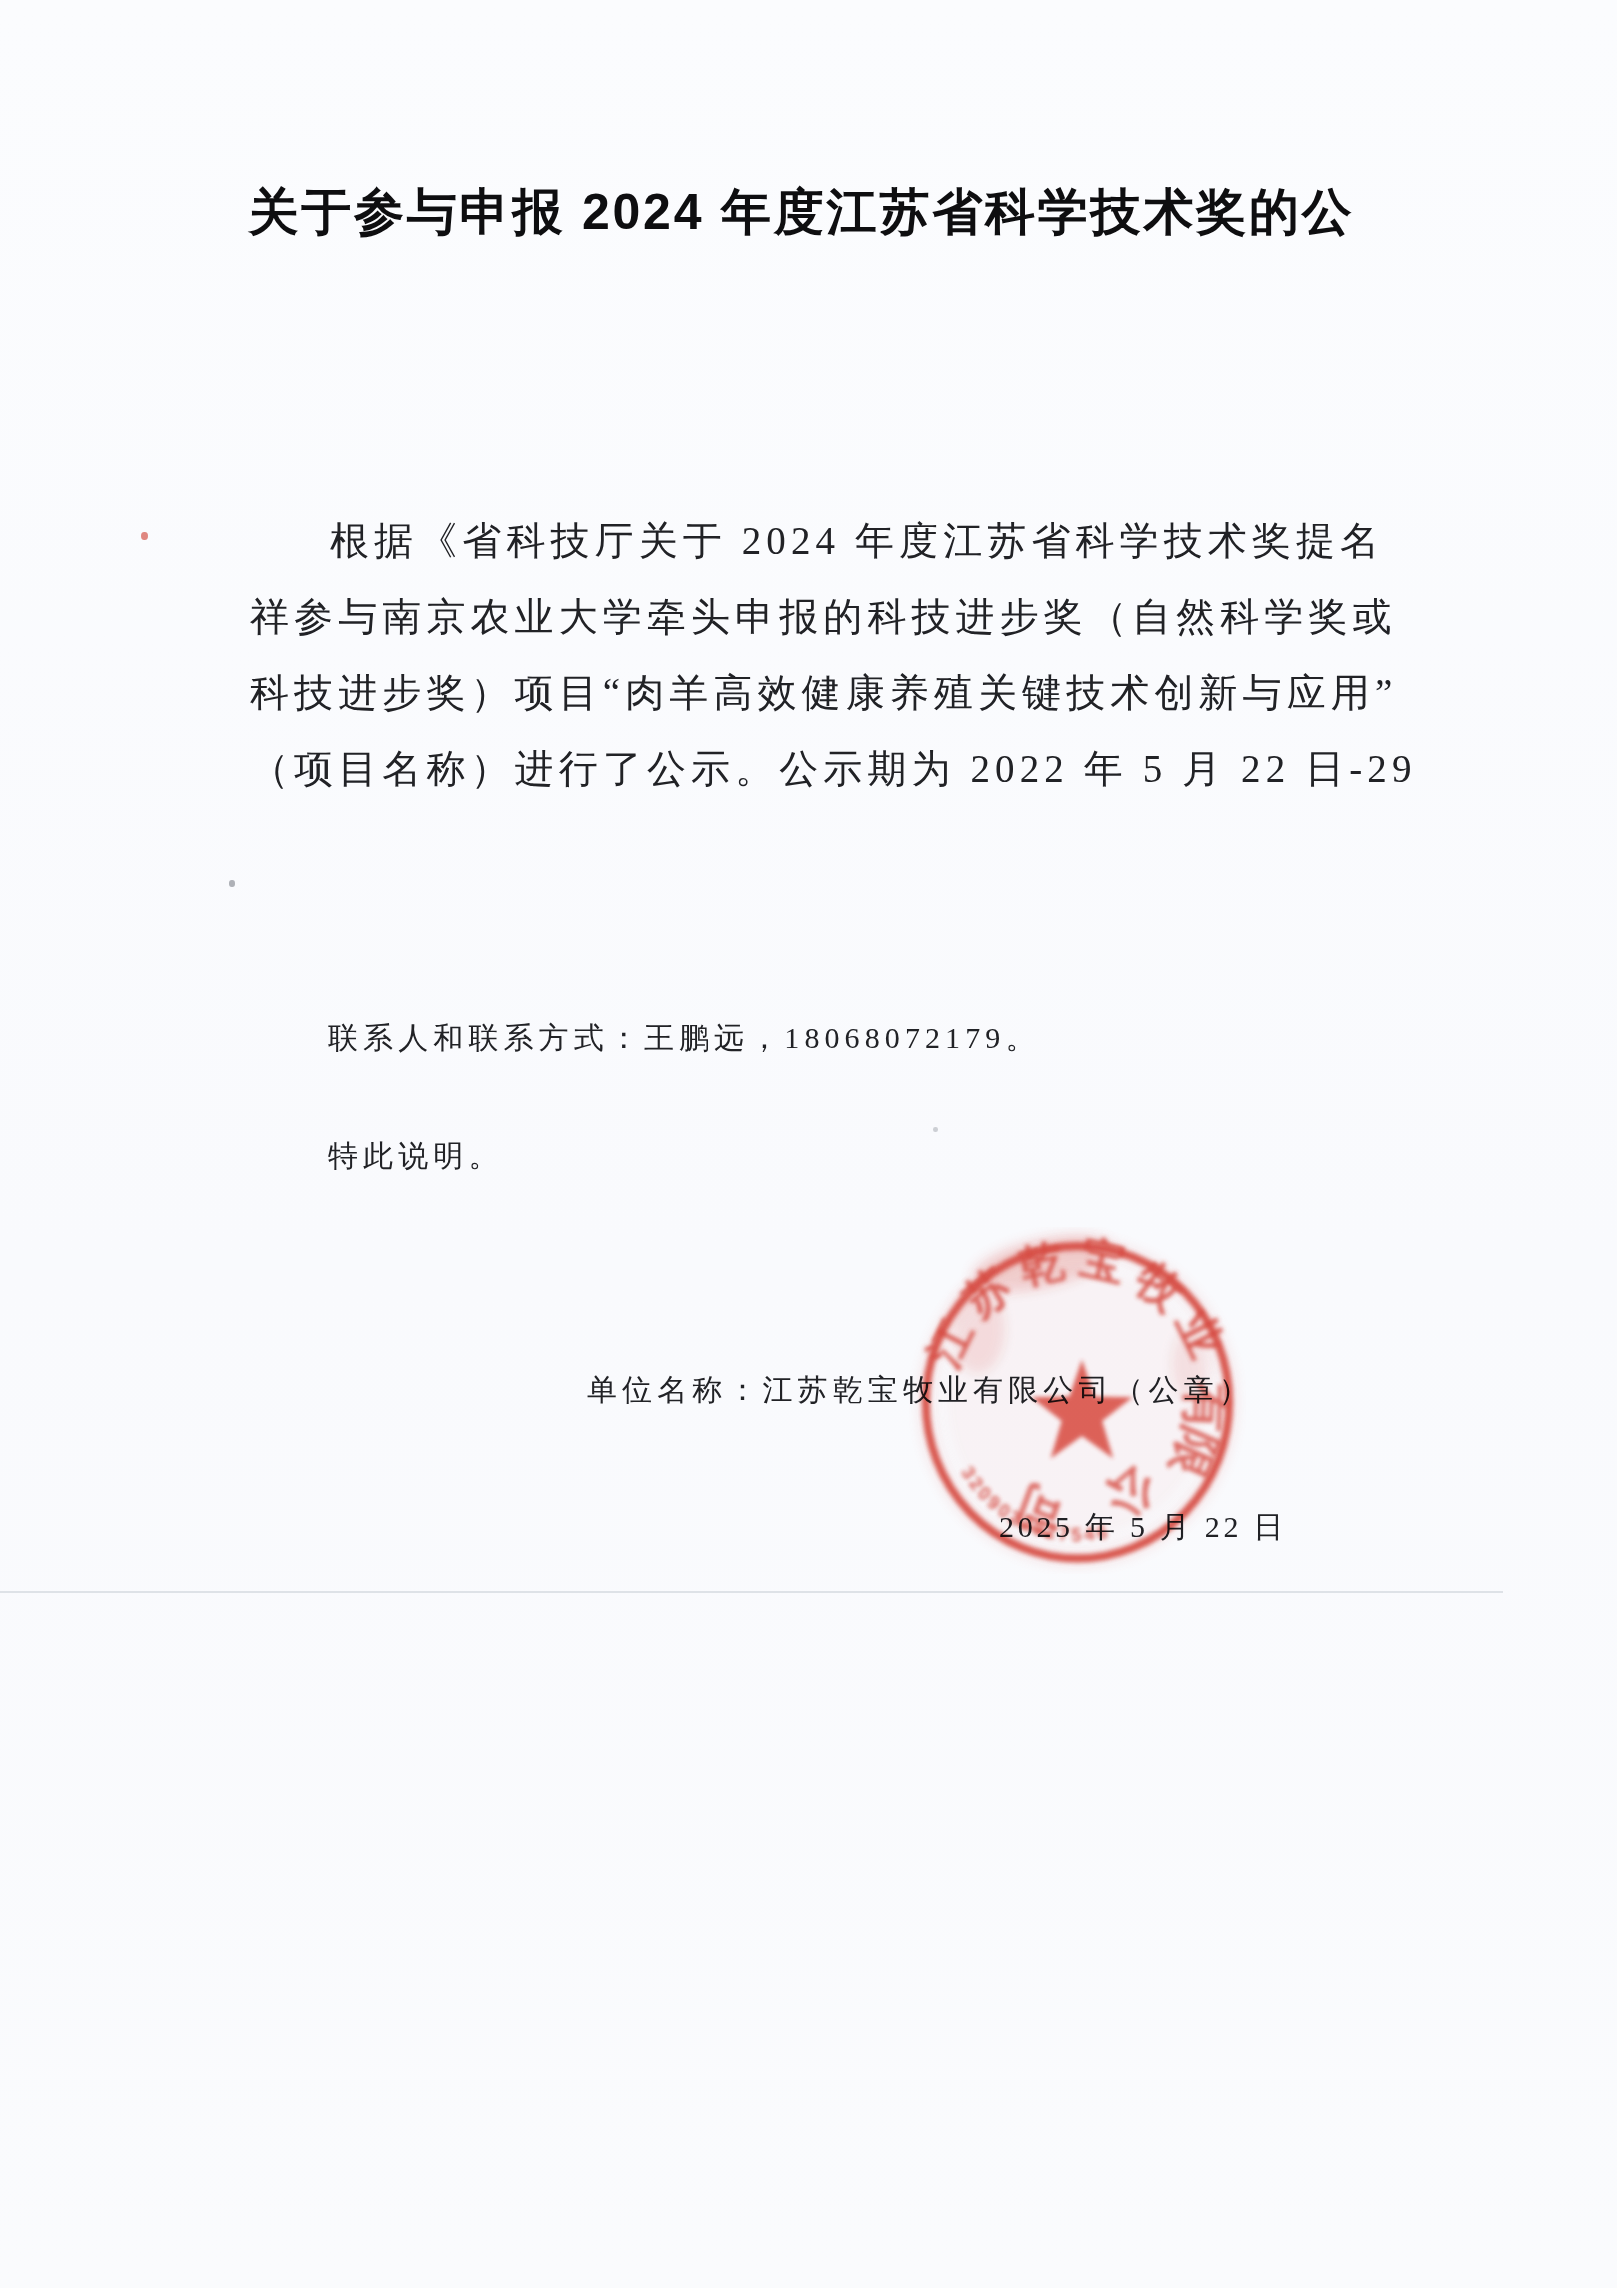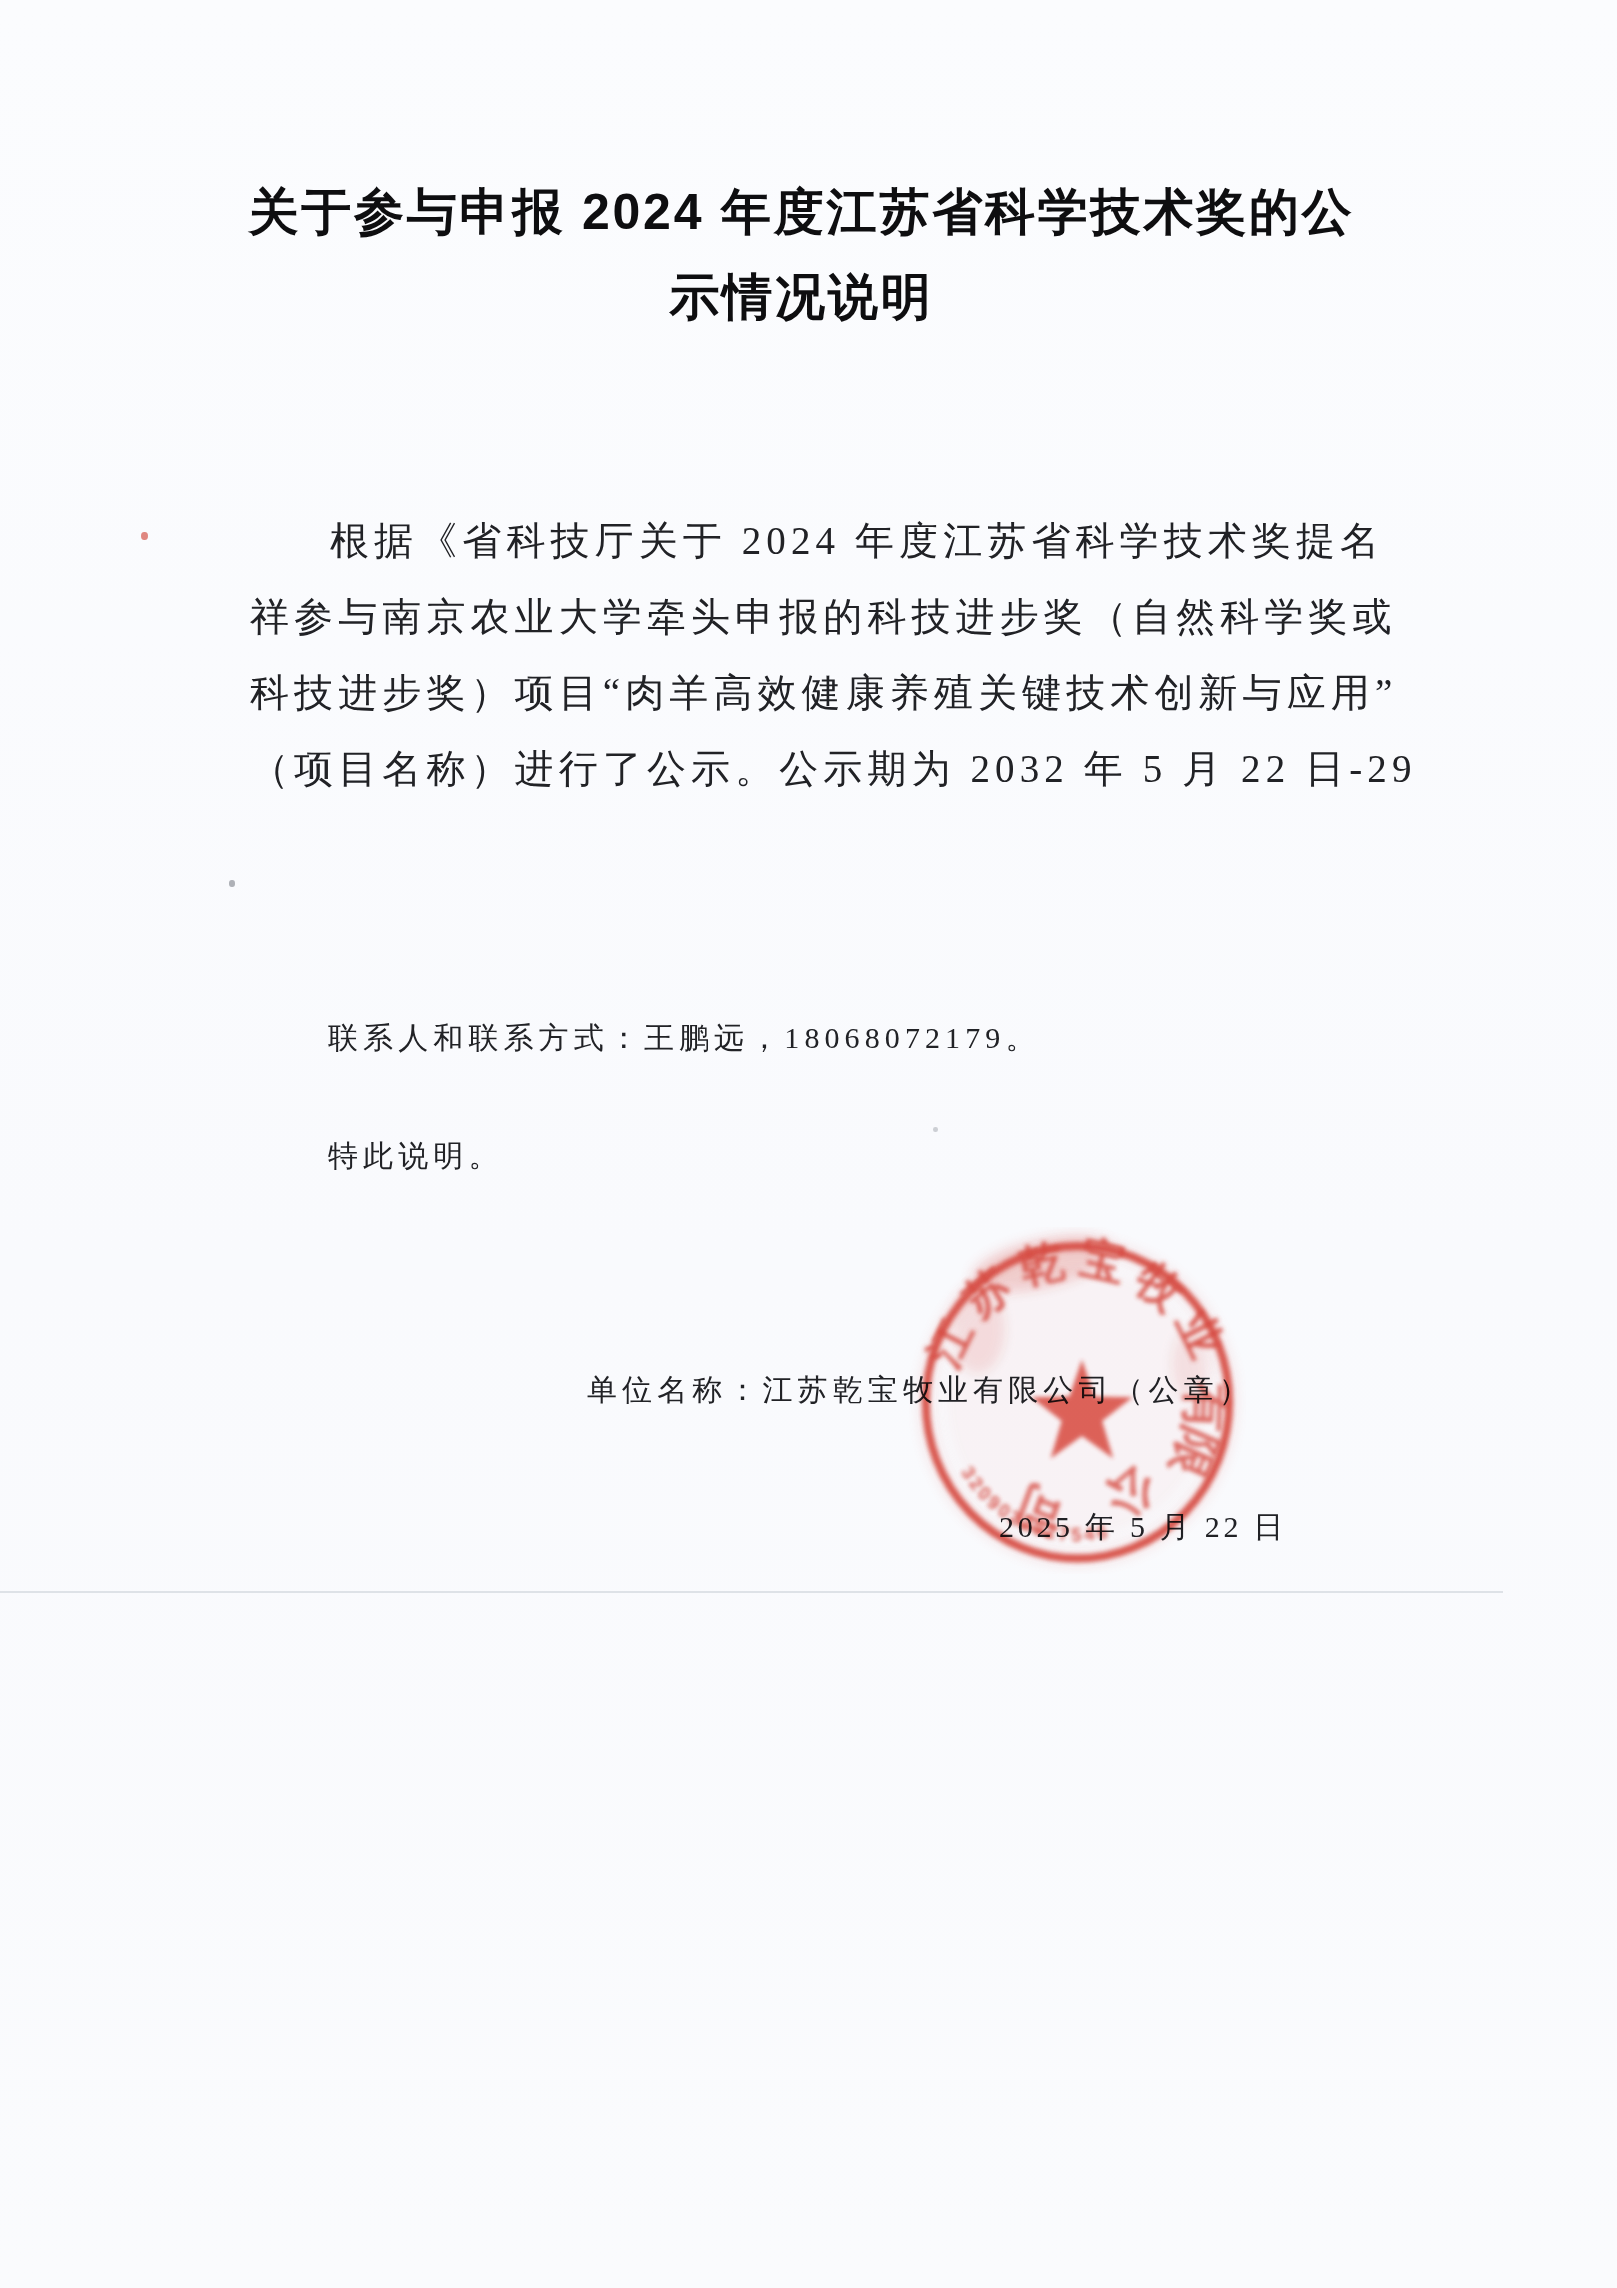--- a/index.html
+++ b/index.html
@@ -57,28 +57,27 @@
   }
   .stamp svg{width:100%;height:100%;display:block;}
 </style>
 </head>
 <body>
 
 <div class="page">
 
   <div class="title-block">
     <div>关于参与申报 2024 年度江苏省科学技术奖的公</div>
-    <div>示情况说明</div>
   </div>
 
   <div class="body-para">
     <div class="line indent">根据《省科技厅关于 2024 年度江苏省科学技术奖提名</div>
     <div class="line">祥参与南京农业大学牵头申报的科技进步奖（自然科学奖或</div>
     <div class="line">科技进步奖）项目“肉羊高效健康养殖关键技术创新与应用”</div>
-    <div class="line">（项目名称）进行了公示。公示期为 2032 年 5 月 22 日-29</div>
+    <div class="line">（项目名称）进行了公示。公示期为 2022 年 5 月 22 日-29</div>
   </div>
 
   <div class="single-line contact-line">联系人和联系方式：王鹏远，18068072179。</div>
 
   <div class="single-line closing-line">特此说明。</div>
 
   <div class="single-line signature-line">单位名称：江苏乾宝牧业有限公司（公章）</div>
 
   <div class="single-line date-line">2025 年 5 月 22 日</div>
 

